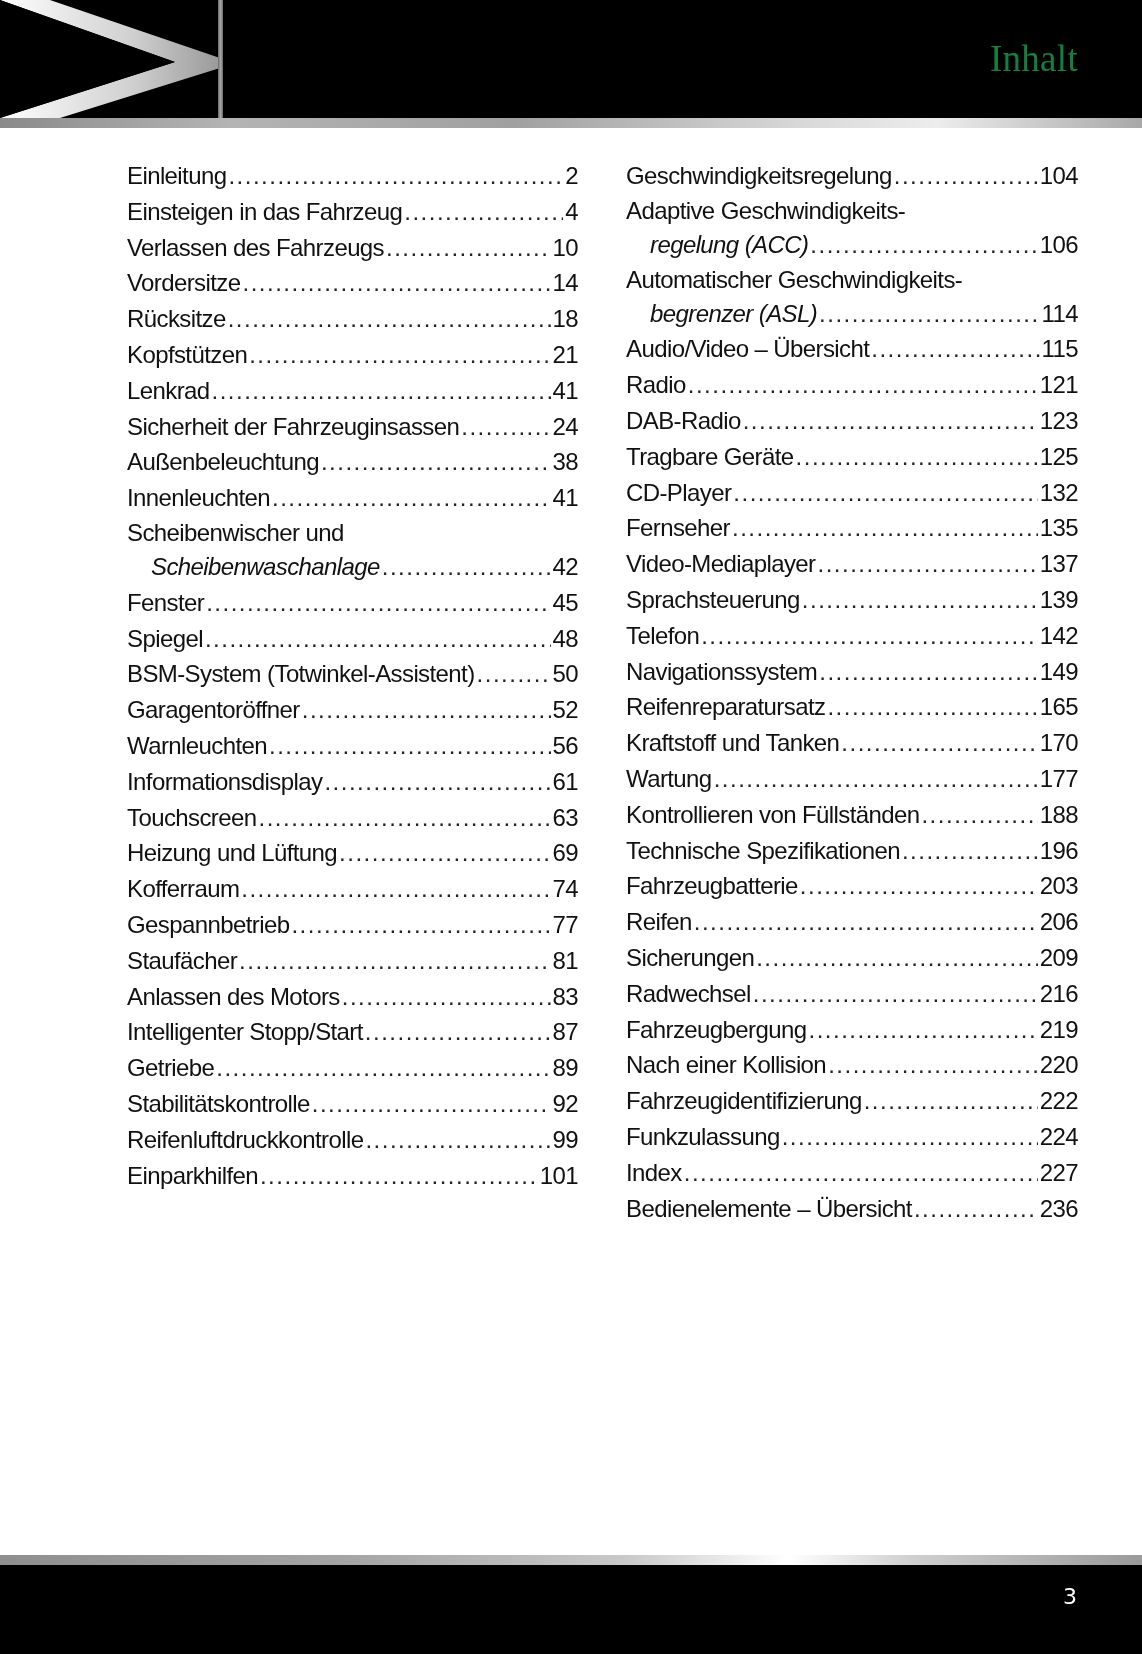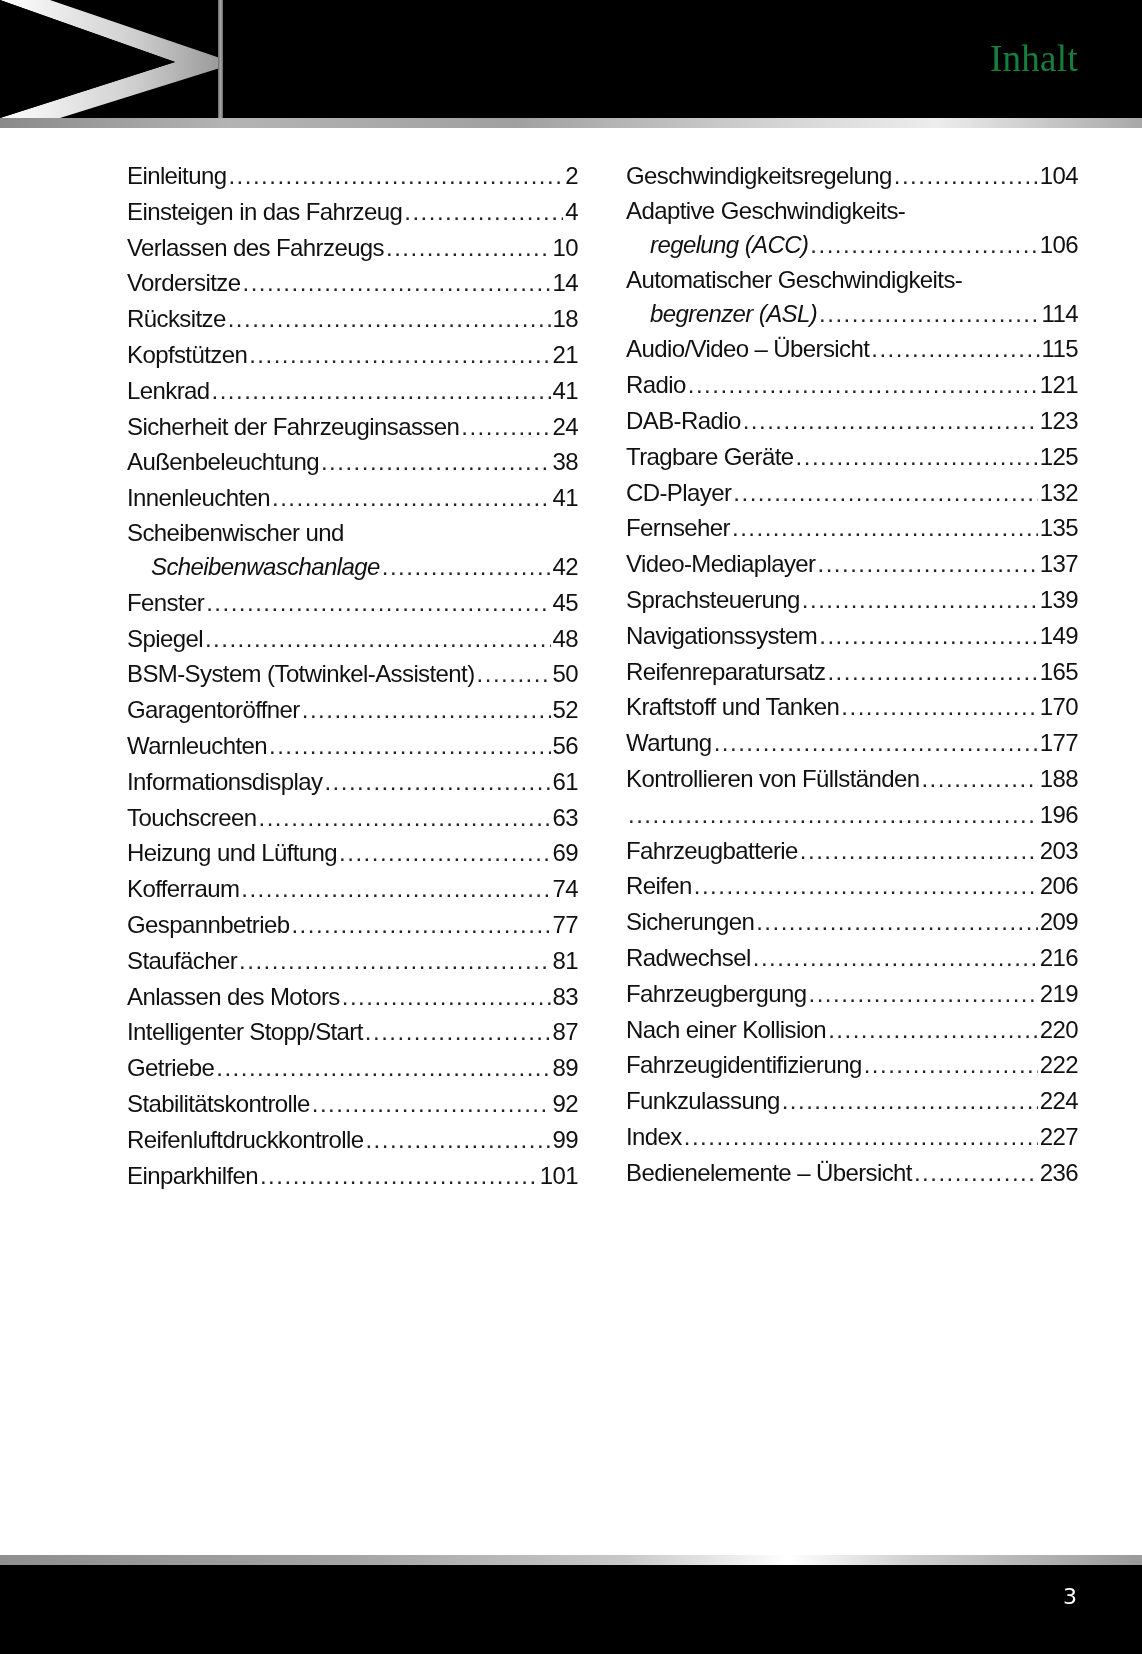--- a/index.html
+++ b/index.html
@@ -278,20 +278,25 @@
       <span class="label">Video-Mediaplayer</span>
       <span class="dots"></span>
       <span class="page">137</span>
     </div>
     <div class="entry">
       <span class="label">Sprachsteuerung</span>
       <span class="dots"></span>
       <span class="page">139</span>
     </div>
     <div class="entry">
+      <span class="label">Telefon</span>
+      <span class="dots"></span>
+      <span class="page">142</span>
+    </div>
+    <div class="entry">
       <span class="label">Navigationssystem</span>
       <span class="dots"></span>
       <span class="page">149</span>
     </div>
     <div class="entry">
       <span class="label">Reifenreparatursatz</span>
       <span class="dots"></span>
       <span class="page">165</span>
     </div>
     <div class="entry">
@@ -303,20 +308,21 @@
       <span class="label">Wartung</span>
       <span class="dots"></span>
       <span class="page">177</span>
     </div>
     <div class="entry">
       <span class="label">Kontrollieren von Füllständen</span>
       <span class="dots"></span>
       <span class="page">188</span>
     </div>
     <div class="entry">
+      <span class="label">Technische Spezifikationen</span>
       <span class="dots"></span>
       <span class="page">196</span>
     </div>
     <div class="entry">
       <span class="label">Fahrzeugbatterie</span>
       <span class="dots"></span>
       <span class="page">203</span>
     </div>
     <div class="entry">
       <span class="label">Reifen</span>

